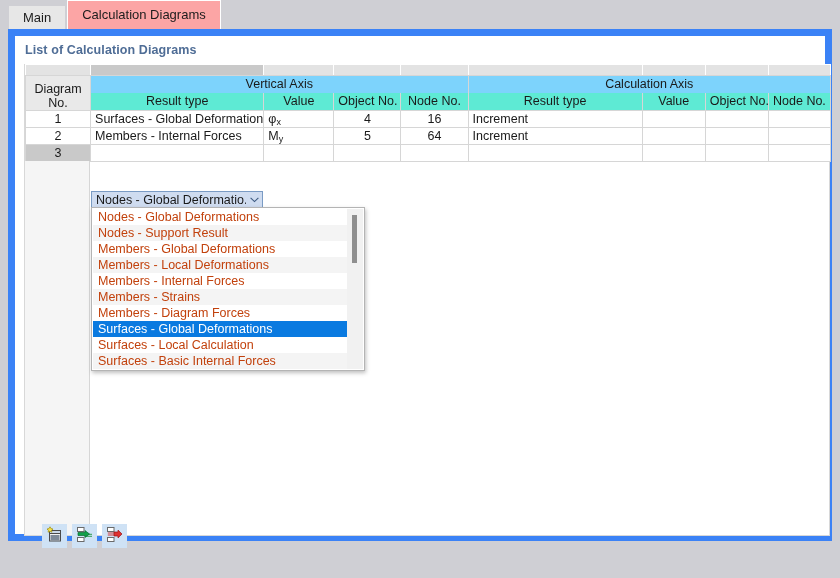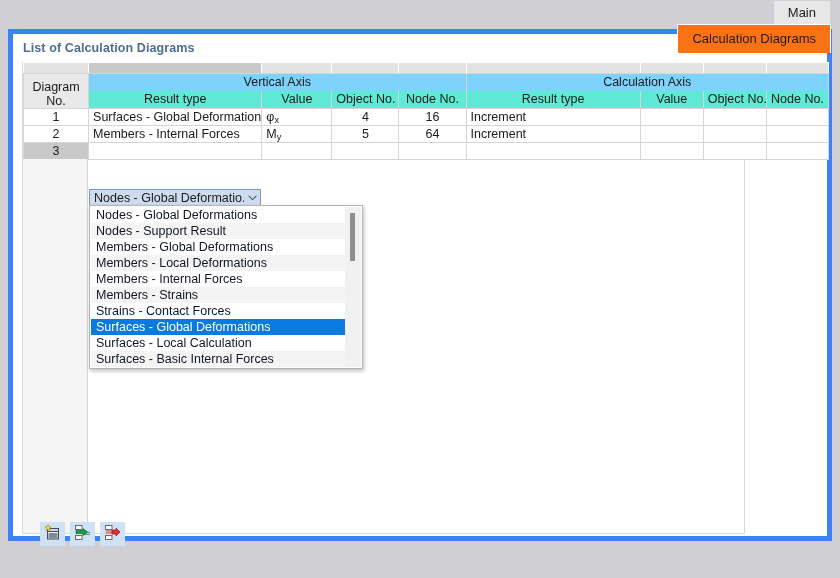--- a/index.html
+++ b/index.html
@@ -24,69 +24,68 @@
 
   
   .tab-strip {
     position: absolute;
     left: 8px; top: 0;
     width: 824px;
     height: 29px;
     background: #cfcfd4;
     display: flex;
     align-items: flex-end;
-    flex-direction: column;
   }
   .tab {
     height: 24px;
     line-height: 24px;
     padding: 0 14px;
     font-size: 13px;
     color: #1c1c1c;
     background: #e7e7e7;
     border: 1px solid #cfcfd4;
     border-bottom: none;
     margin-right: 1px;
     box-sizing: border-box;
     white-space: nowrap;
   }
   .tab.active {
     height: 29px;
     line-height: 28px;
-    background: #f97316;
+    background: #fca5a5;
     border-color: #ffffff;
     position: relative;
     z-index: 3;
   }
 
   
   .panel {
     position: absolute;
     left: 8px; top: 29px;
     width: 824px;
     height: 512px;
     background: #ffffff;
     box-sizing: border-box;
-    border: 5px solid #3b82f6;
+    border: 7px solid #3b82f6;
   }
 
   .section-title {
     position: absolute;
     left: 10px; top: 7px;
     font-size: 12.5px;
     font-weight: bold;
     color: #4f6d96;
     letter-spacing: 0.1px;
   }
 
   
   .table-wrap {
     position: absolute;
     left: 9px; top: 28px;
-    width: 723px;
+    width: 806px;
     height: 472px;
     background: #ffffff;
     border: 1px solid #d8d8d8;
     border-top: none;
     box-sizing: border-box;
   }
 
   .grid {
     border-collapse: collapse;
     table-layout: fixed;
@@ -208,21 +207,21 @@
     display: flex;
   }
   .dd-list {
     flex: 1;
     min-width: 0;
   }
   .dd-item {
     height: 16px;
     line-height: 16px;
     font-size: 12.5px;
-    color: #0f172a;
+    color: #c2410c;
     padding-left: 5px;
     background: #ffffff;
     white-space: nowrap;
     overflow: hidden;
   }
   .dd-item.alt { background: #f4f4f4; }
   .dd-item.sel { background: #0a7ae0; color: #ffffff; }
 
   .dd-scroll {
     width: 16px;
@@ -371,21 +370,21 @@
       </div>
 
       <div class="dropdown">
         <div class="dd-list">
           <div class="dd-item">Nodes - Global Deformations</div>
           <div class="dd-item alt">Nodes - Support Result</div>
           <div class="dd-item">Members - Global Deformations</div>
           <div class="dd-item alt">Members - Local Deformations</div>
           <div class="dd-item">Members - Internal Forces</div>
           <div class="dd-item alt">Members - Strains</div>
-          <div class="dd-item">Strains - Contact Forces</div>
+          <div class="dd-item">Members - Diagram Forces</div>
           <div class="dd-item sel">Surfaces - Global Deformations</div>
           <div class="dd-item">Surfaces - Local Calculation</div>
           <div class="dd-item alt">Surfaces - Basic Internal Forces</div>
         </div>
         <div class="dd-scroll">
           <div class="dd-thumb"></div>
         </div>
       </div>
 
       <div class="toolbar">

